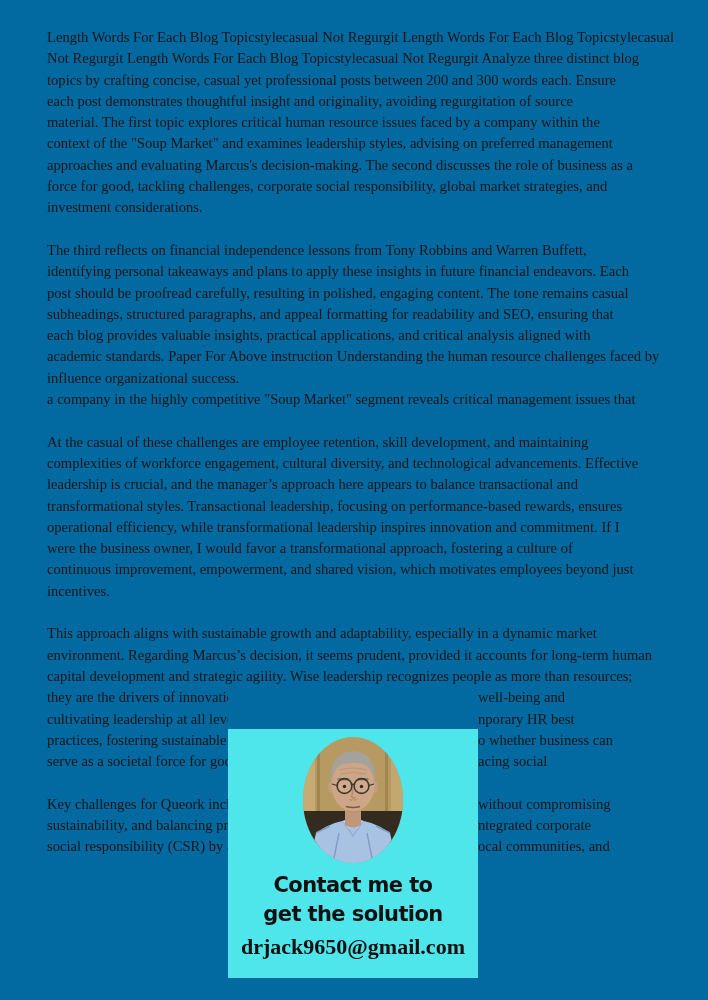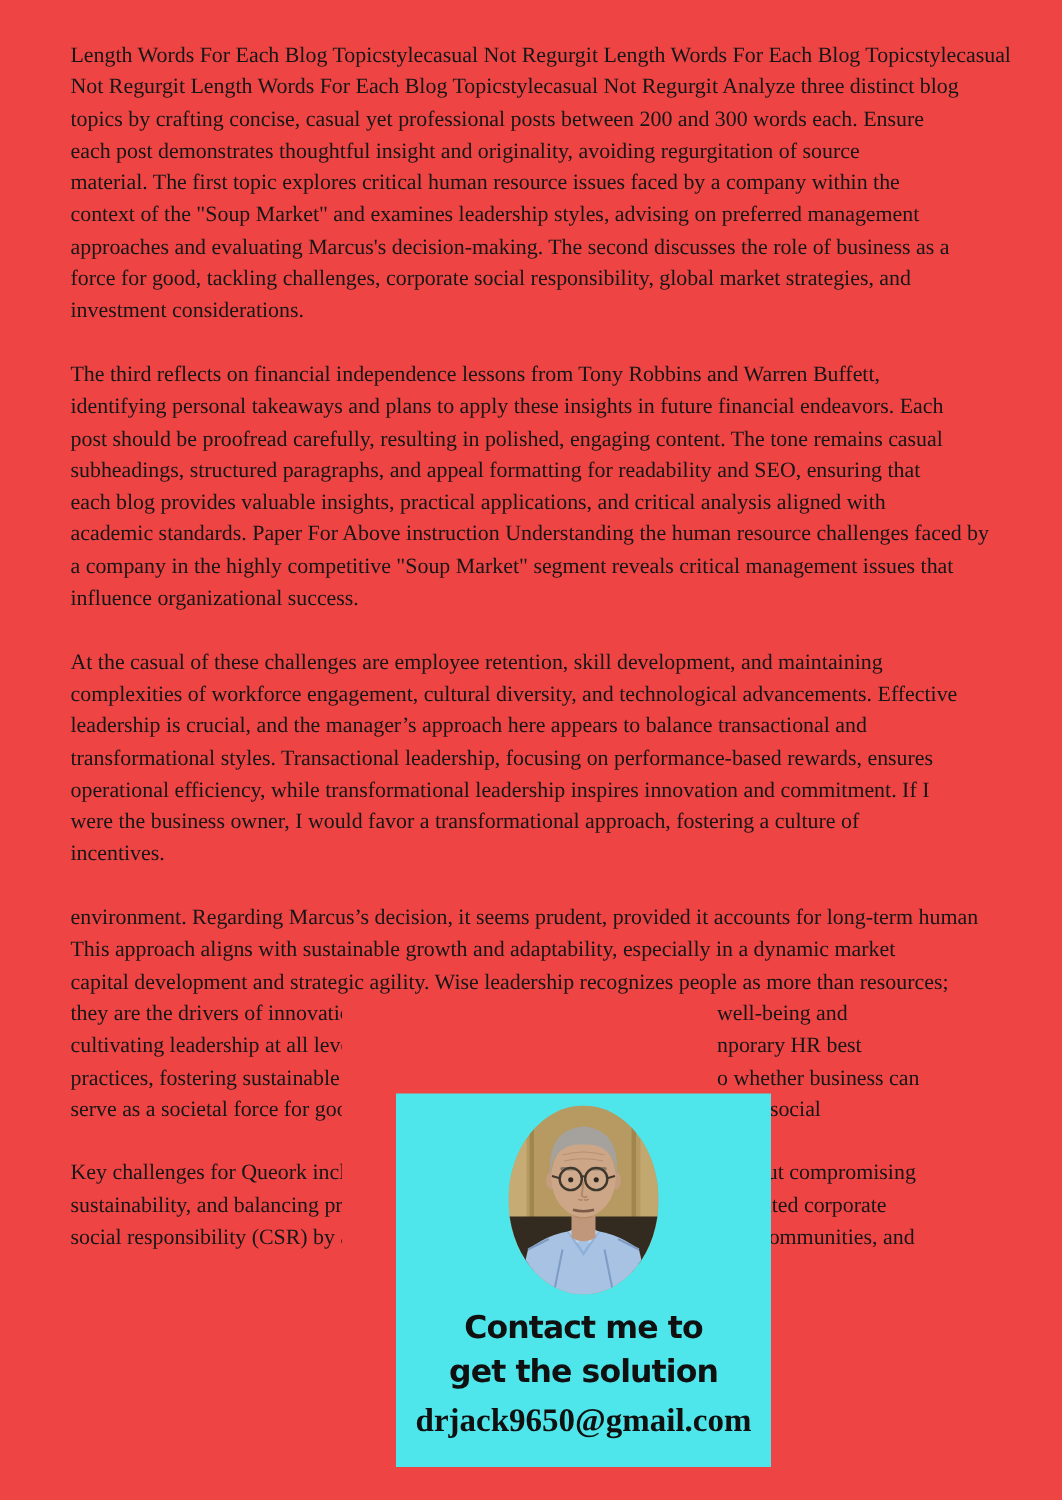--- a/index.html
+++ b/index.html
@@ -71,70 +71,71 @@
     font-weight: bold;
     font-size: 22px;
     color: #101010;
     white-space: nowrap;
     text-align: right;
   }
 </style>
 </head>
 <body>
 
-<div class="page" style="background: #ef4444;">
+<div class="page" style="background: #0369a1;">
 
   <div class="doc-text" style="color: rgb(22, 22, 22);">
       <div class="paragraph">
         <div class="line">Length Words For Each Blog Topicstylecasual Not Regurgit Length Words For Each Blog Topicstylecasual</div>
         <div class="line">Not Regurgit Length Words For Each Blog Topicstylecasual Not Regurgit Analyze three distinct blog</div>
         <div class="line">topics by crafting concise, casual yet professional posts between 200 and 300 words each. Ensure</div>
         <div class="line">each post demonstrates thoughtful insight and originality, avoiding regurgitation of source</div>
         <div class="line">material. The first topic explores critical human resource issues faced by a company within the</div>
         <div class="line">context of the "Soup Market" and examines leadership styles, advising on preferred management</div>
         <div class="line">approaches and evaluating Marcus's decision-making. The second discusses the role of business as a</div>
         <div class="line">force for good, tackling challenges, corporate social responsibility, global market strategies, and</div>
         <div class="line">investment considerations.</div>
       </div>
       <div class="paragraph">
         <div class="line">The third reflects on financial independence lessons from Tony Robbins and Warren Buffett,</div>
         <div class="line">identifying personal takeaways and plans to apply these insights in future financial endeavors. Each</div>
         <div class="line">post should be proofread carefully, resulting in polished, engaging content. The tone remains casual</div>
         <div class="line">subheadings, structured paragraphs, and appeal formatting for readability and SEO, ensuring that</div>
         <div class="line">each blog provides valuable insights, practical applications, and critical analysis aligned with</div>
         <div class="line">academic standards. Paper For Above instruction Understanding the human resource challenges faced by</div>
+        <div class="line">influence organizational success.</div>
         <div class="line">a company in the highly competitive "Soup Market" segment reveals critical management issues that</div>
-        <div class="line">influence organizational success.</div>
       </div>
       <div class="paragraph">
         <div class="line">At the casual of these challenges are employee retention, skill development, and maintaining</div>
         <div class="line">complexities of workforce engagement, cultural diversity, and technological advancements. Effective</div>
         <div class="line">leadership is crucial, and the manager’s approach here appears to balance transactional and</div>
         <div class="line">transformational styles. Transactional leadership, focusing on performance-based rewards, ensures</div>
         <div class="line">operational efficiency, while transformational leadership inspires innovation and commitment. If I</div>
         <div class="line">were the business owner, I would favor a transformational approach, fostering a culture of</div>
+        <div class="line">continuous improvement, empowerment, and shared vision, which motivates employees beyond just</div>
         <div class="line">incentives.</div>
       </div>
       <div class="paragraph">
+        <div class="line">This approach aligns with sustainable growth and adaptability, especially in a dynamic market</div>
         <div class="line">environment. Regarding Marcus’s decision, it seems prudent, provided it accounts for long-term human</div>
-        <div class="line">This approach aligns with sustainable growth and adaptability, especially in a dynamic market</div>
         <div class="line">capital development and strategic agility. Wise leadership recognizes people as more than resources;</div>
         <div class="line split"><span class="frag-left">they are the drivers of innovatio</span><span class="frag-right">well-being and</span></div>
         <div class="line split"><span class="frag-left">cultivating leadership at all leve</span><span class="frag-right">nporary HR best</span></div>
         <div class="line split"><span class="frag-left">practices, fostering sustainable b</span><span class="frag-right">o whether business can</span></div>
         <div class="line split"><span class="frag-left">serve as a societal force for goo</span><span class="frag-right">acing social</span></div>
       </div>
       <div class="paragraph">
         <div class="line split"><span class="frag-left">Key challenges for Queork inclu</span><span class="frag-right">without compromising</span></div>
         <div class="line split"><span class="frag-left">sustainability, and balancing pro</span><span class="frag-right">ntegrated corporate</span></div>
         <div class="line split"><span class="frag-left">social responsibility (CSR) by a</span><span class="frag-right">ocal communities, and</span></div>
       </div>
     </div>
 
-  <div class="promo" style="background: rgb(78, 230, 234); margin-left: 36px;">
+  <div class="promo" style="background: rgb(78, 230, 234);">
     <svg class="portrait" viewBox="0 0 100 126" xmlns="http://www.w3.org/2000/svg" aria-hidden="true">
       <defs>
         <clipPath id="pclip">
             <ellipse cx="50" cy="63" rx="50" ry="63"></ellipse>
           </clipPath>
       </defs>
       <g clip-path="url(#pclip)">
         <rect x="0" y="0" width="100" height="126" fill="#b69a62"></rect>
         <rect x="0" y="0" width="12" height="126" fill="#c6ab74"></rect>
         <rect x="88" y="0" width="12" height="126" fill="#c2a76f"></rect>

